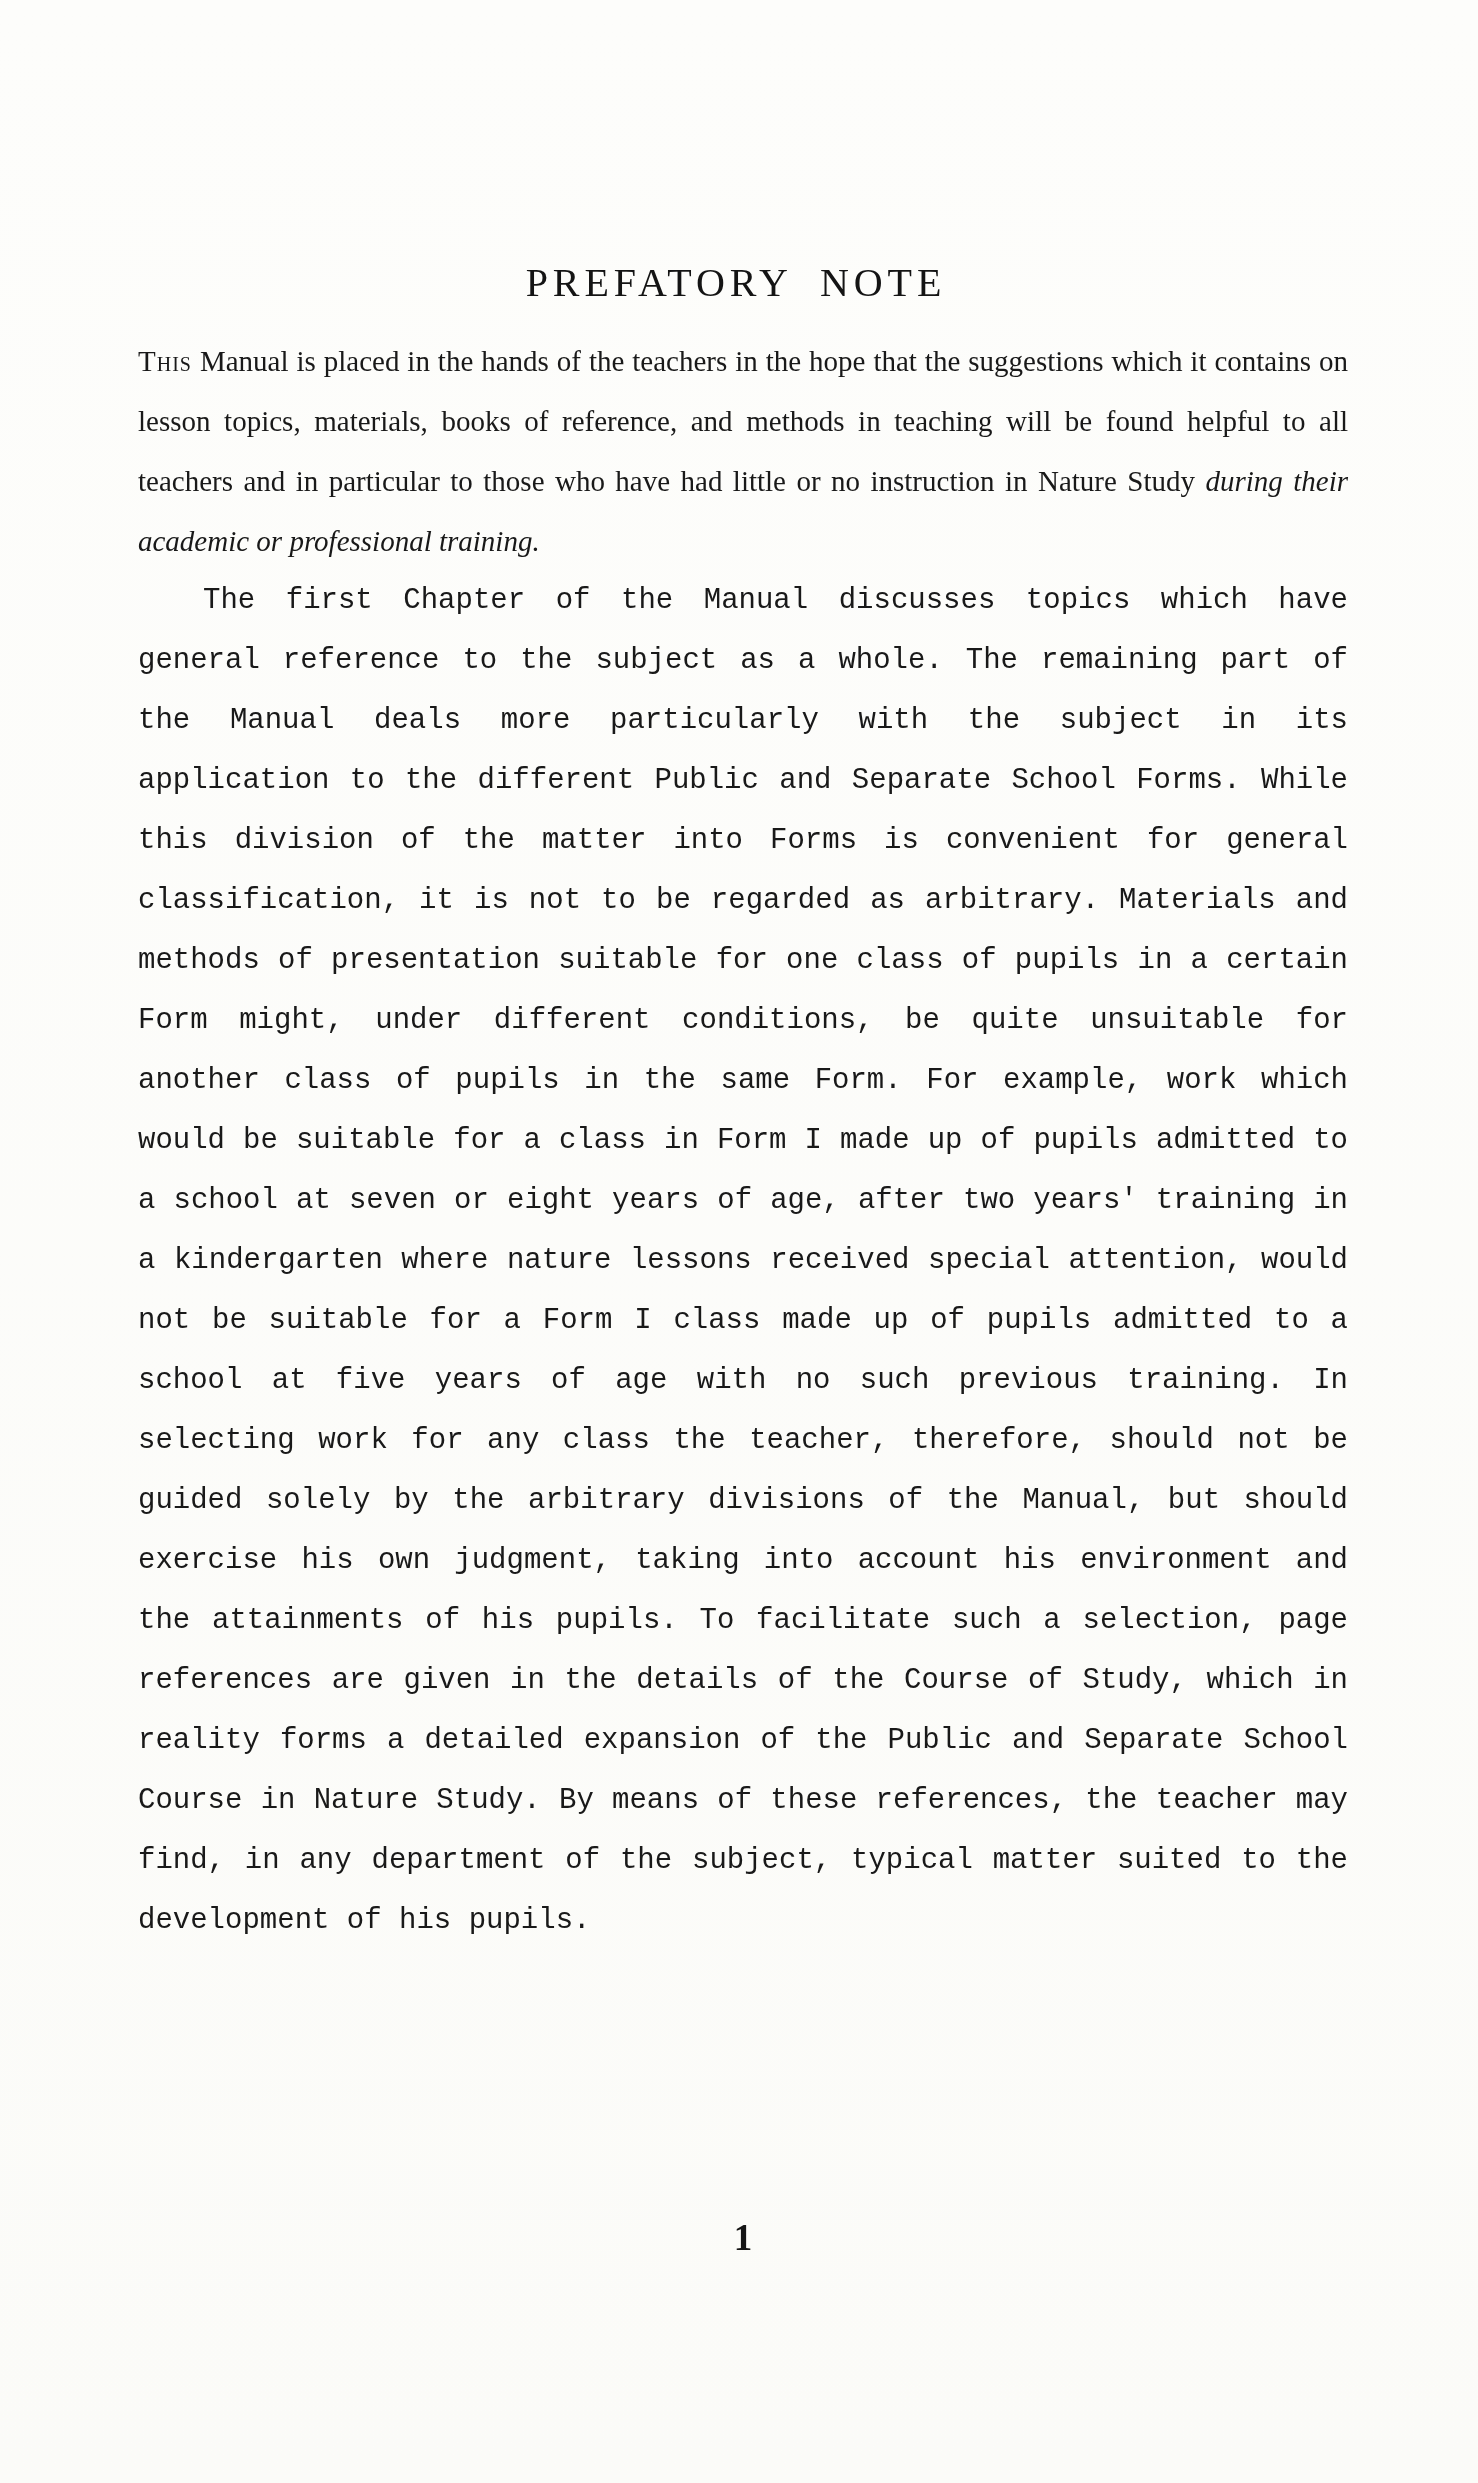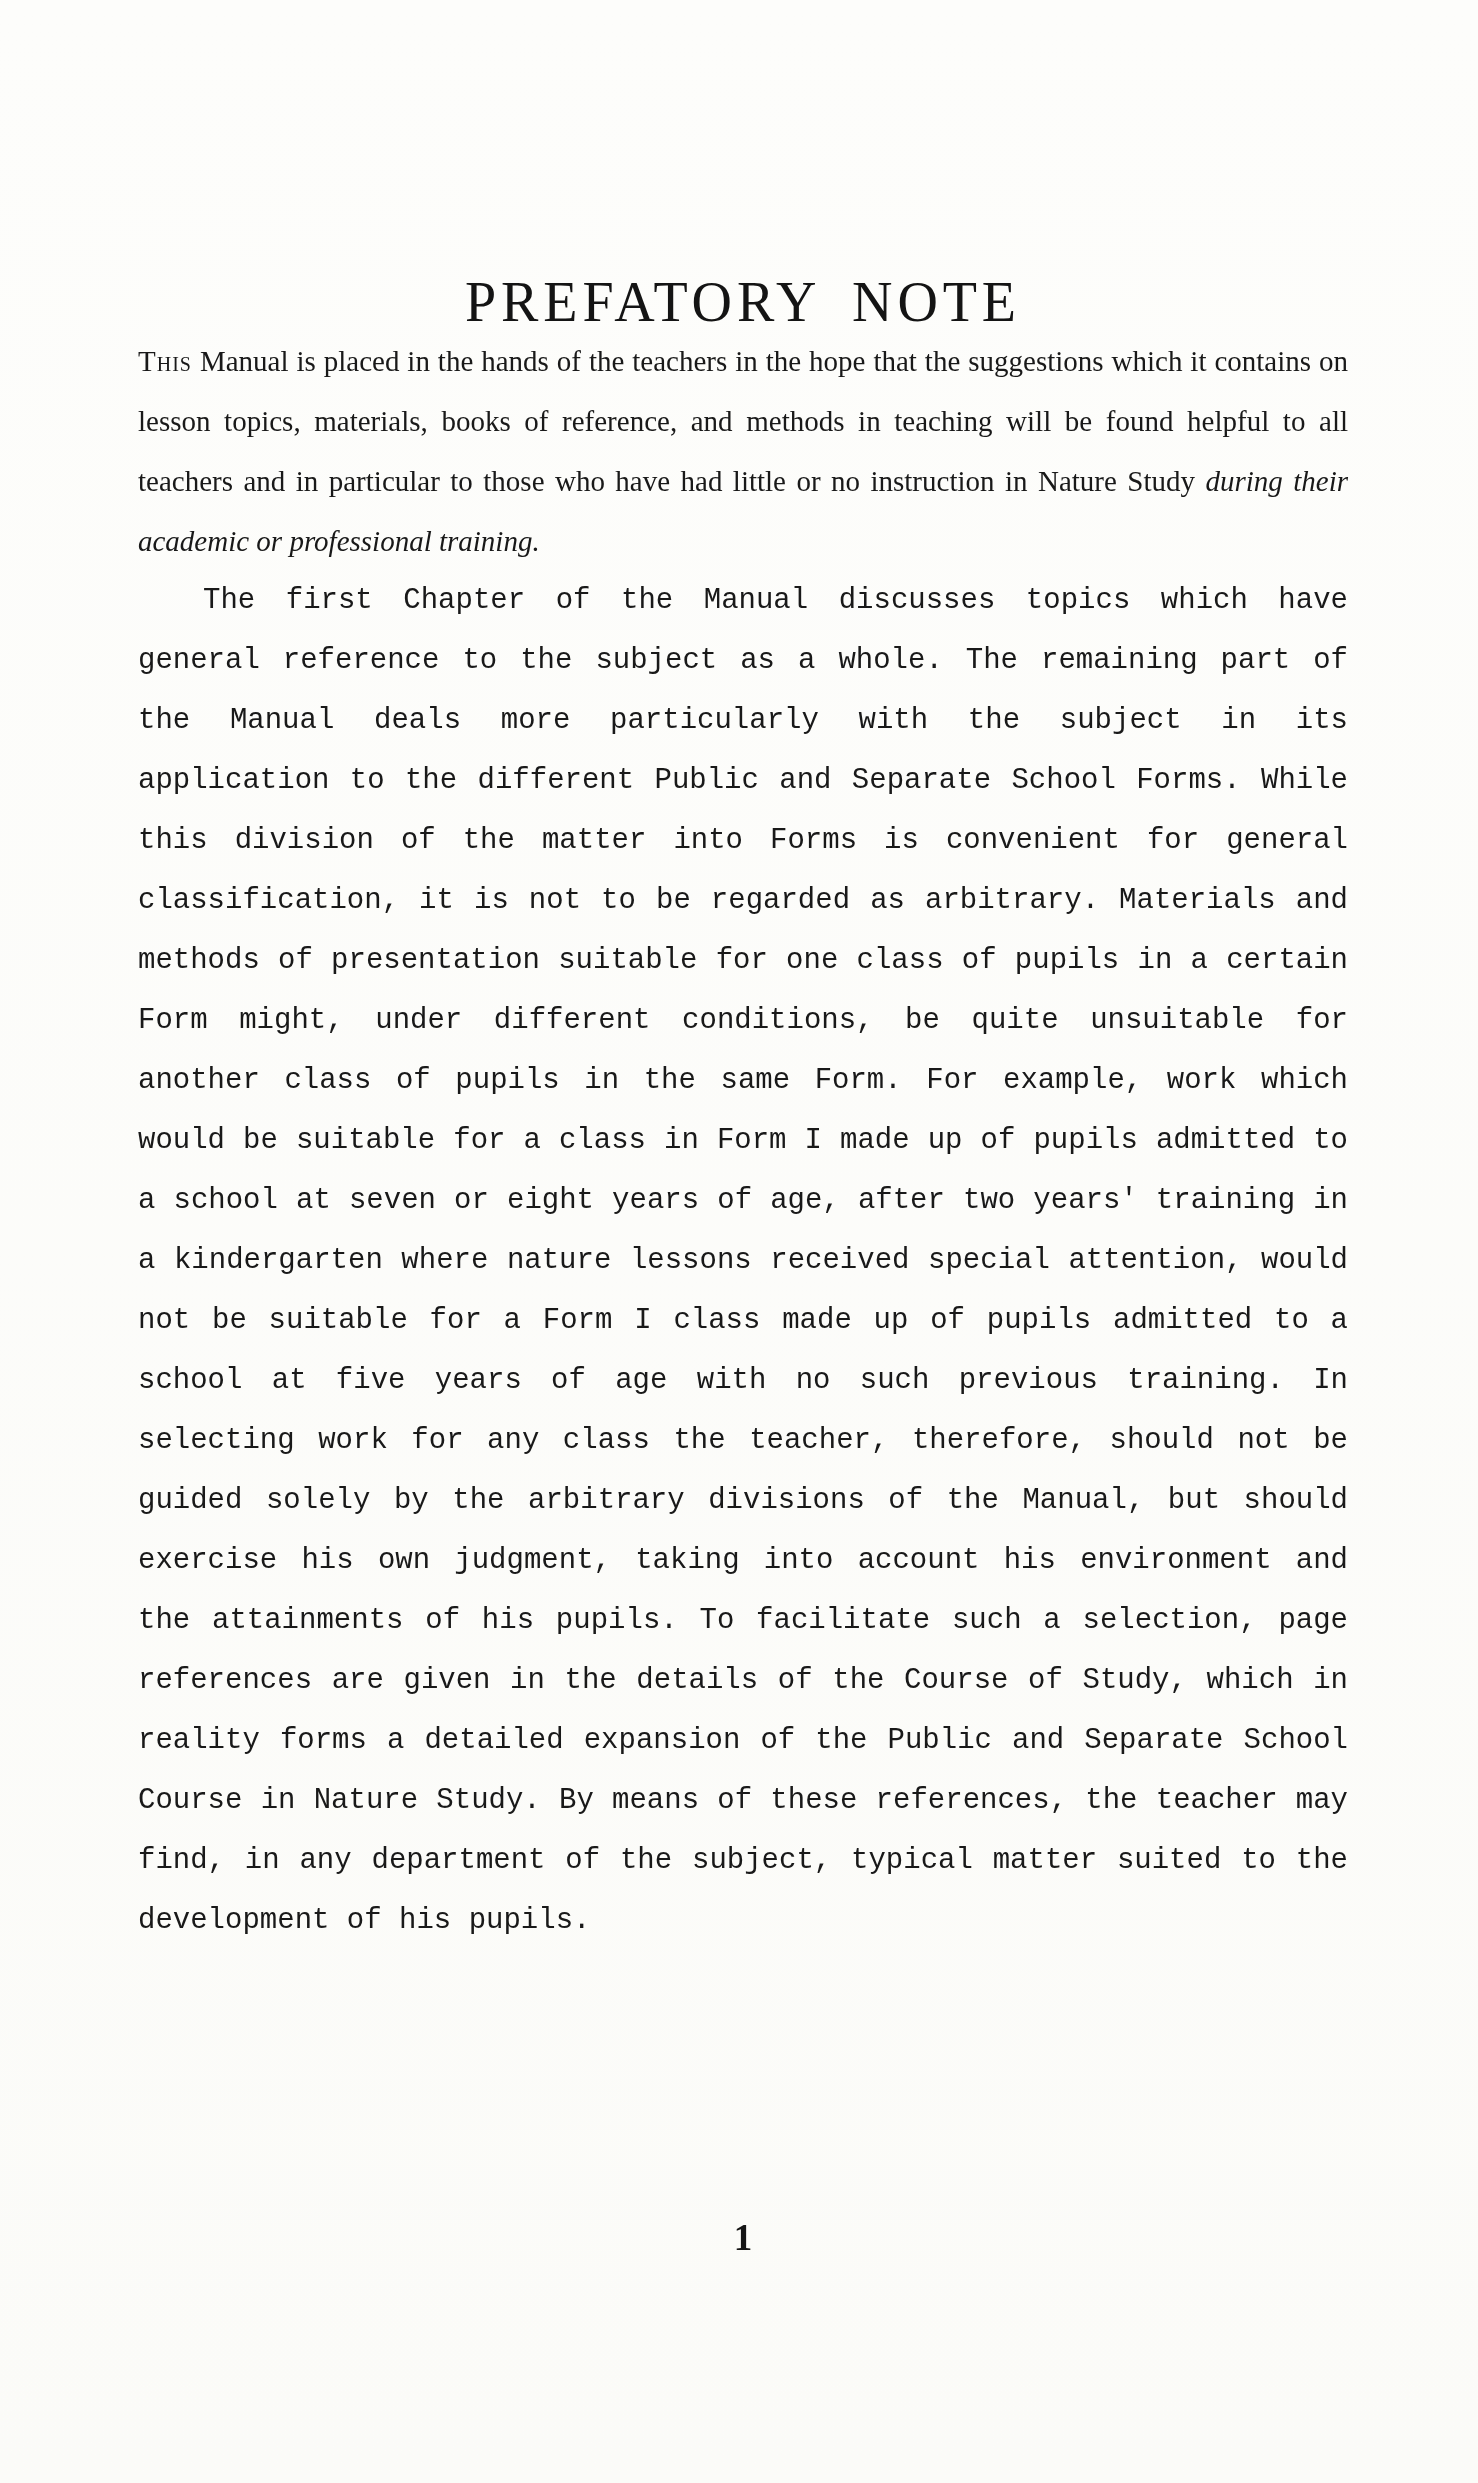--- a/index.html
+++ b/index.html
@@ -16,24 +16,24 @@
     overflow: hidden;
   }
   .page {
     position: absolute;
     inset: 0;
     background: linear-gradient(180deg, #fdfdfb 0%, #fbfbf8 100%);
   }
   .title {
     position: absolute;
     top: 232px;
-    left: 138px;
+    left: 131px;
     width: 1210px;
     text-align: center;
-    font-size: 56px;
+    font-size: 40px;
     font-weight: 400;
     letter-spacing: 4.9px;
     word-spacing: 13.8px;
     color: #141414;
   }
   .body-text {
     position: absolute;
     top: 331px;
     left: 138px;
     width: 1210px;

